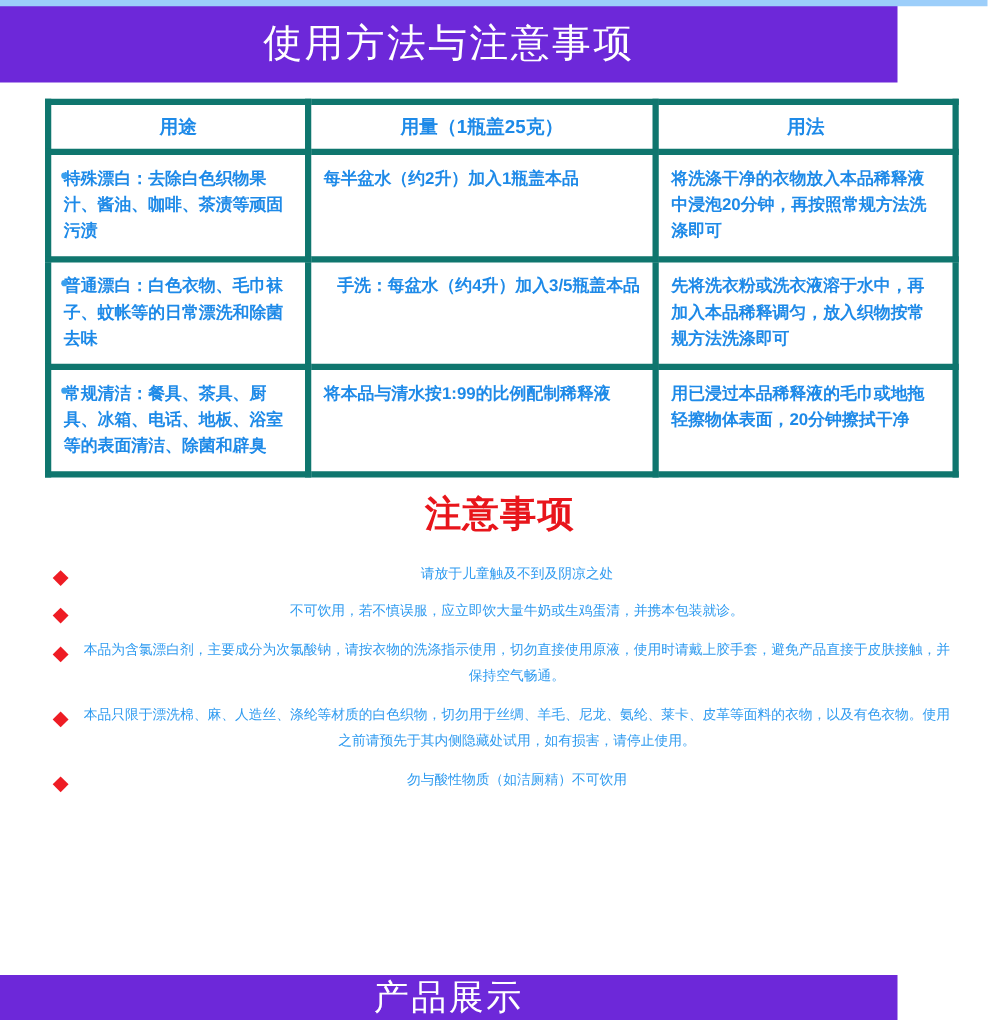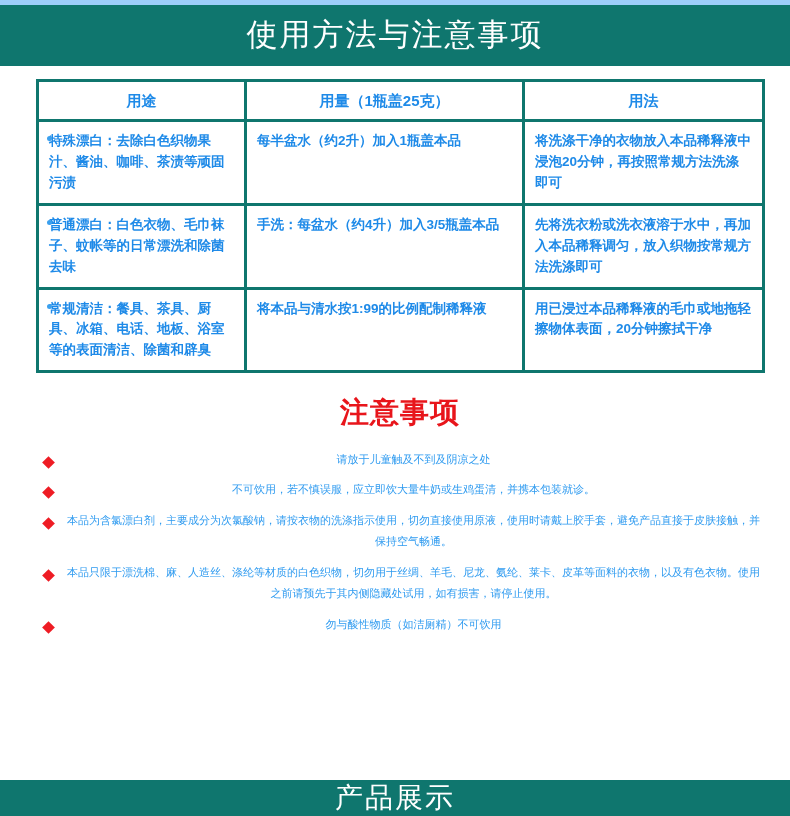--- a/index.html
+++ b/index.html
@@ -17,22 +17,22 @@
     position: relative;
     width: 790px;
     height: 816px;
     background: #ffffff;
   }
 
   
   .banner {
     position: absolute;
     left: 0;
-    width: 790px;
-    background: #0f766e;
+    width: 718px;
+    background: #6d28d9;
     box-sizing: border-box;
   }
   .banner-top-strip {
     position: absolute;
     left: 0;
     top: 0;
     width: 790px;
     height: 5px;
     background: #9ccefa;
   }
@@ -69,21 +69,21 @@
   
   .usage-table {
     position: absolute;
     left: 36px;
     top: 79px;
     width: 726px;
     border-collapse: collapse;
     table-layout: fixed;
   }
   .usage-table td, .usage-table th {
-    border: 3px solid #0f766e;
+    border: 5px solid #0f766e;
     color: #1e8ae8;
     vertical-align: top;
     padding: 9px 10px 9px 10px;
     font-size: 13.5px;
     line-height: 1.55;
     font-weight: bold;
     box-sizing: border-box;
   }
   .usage-table th {
     text-align: center;
@@ -117,20 +117,21 @@
   }
   table.inner td {
     border: none;
     border-bottom: 1px solid #49a7ee;
     padding: 9px 10px;
     color: #1e8ae8;
     font-size: 13.5px;
     line-height: 1.55;
     font-weight: bold;
     vertical-align: top;
+    text-align: right;
   }
   table.inner tr:last-child td {
     border-bottom: none;
   }
   td.nopad { padding: 0; }
 
   
   .cautions {
     position: absolute;
     left: 40px;

